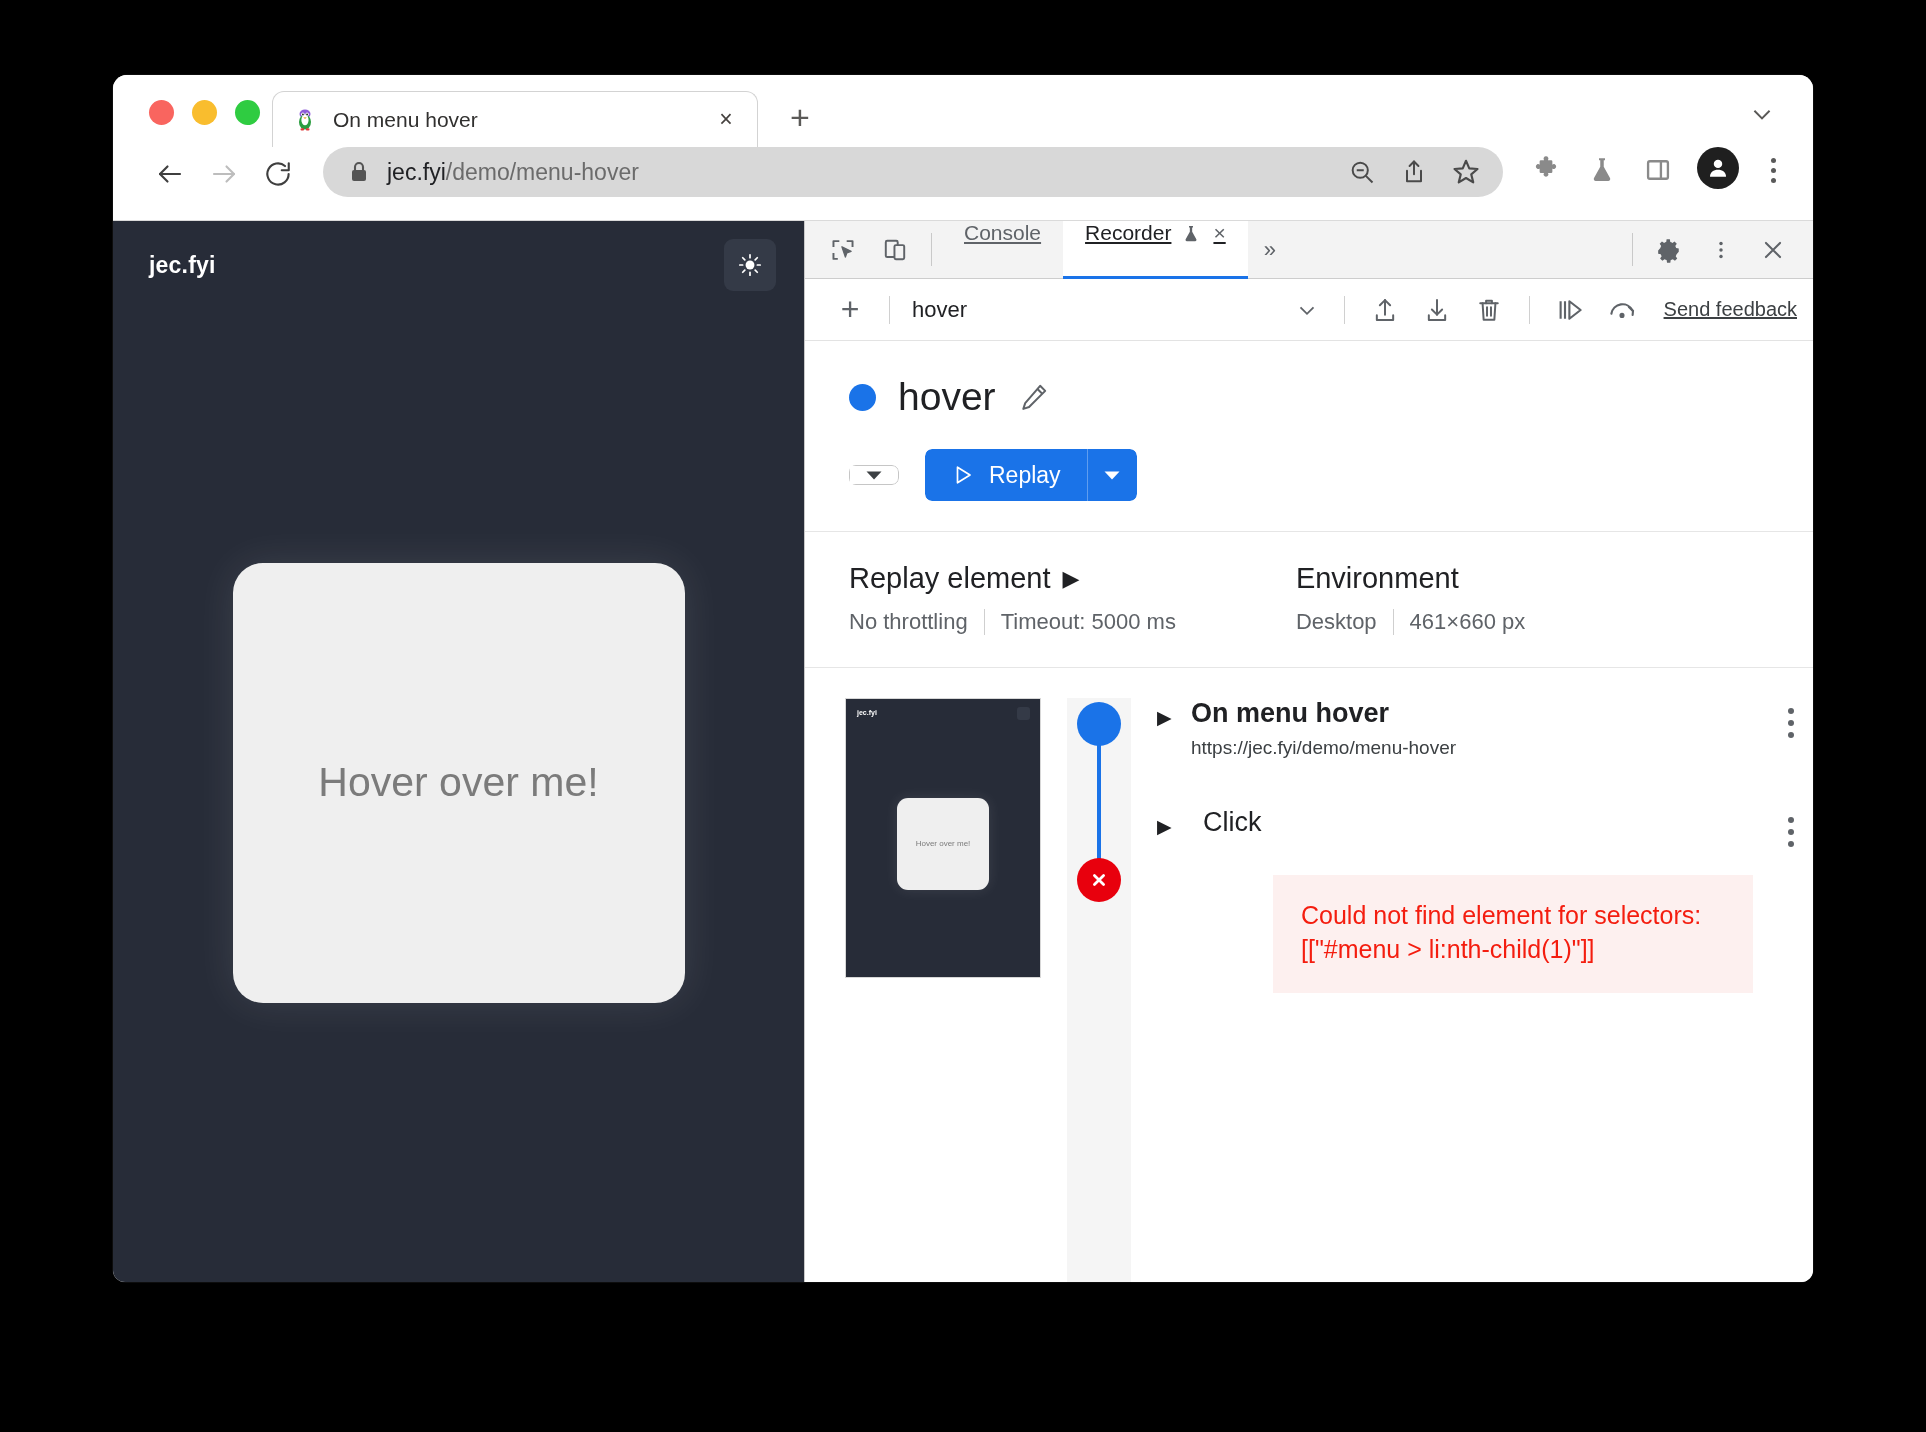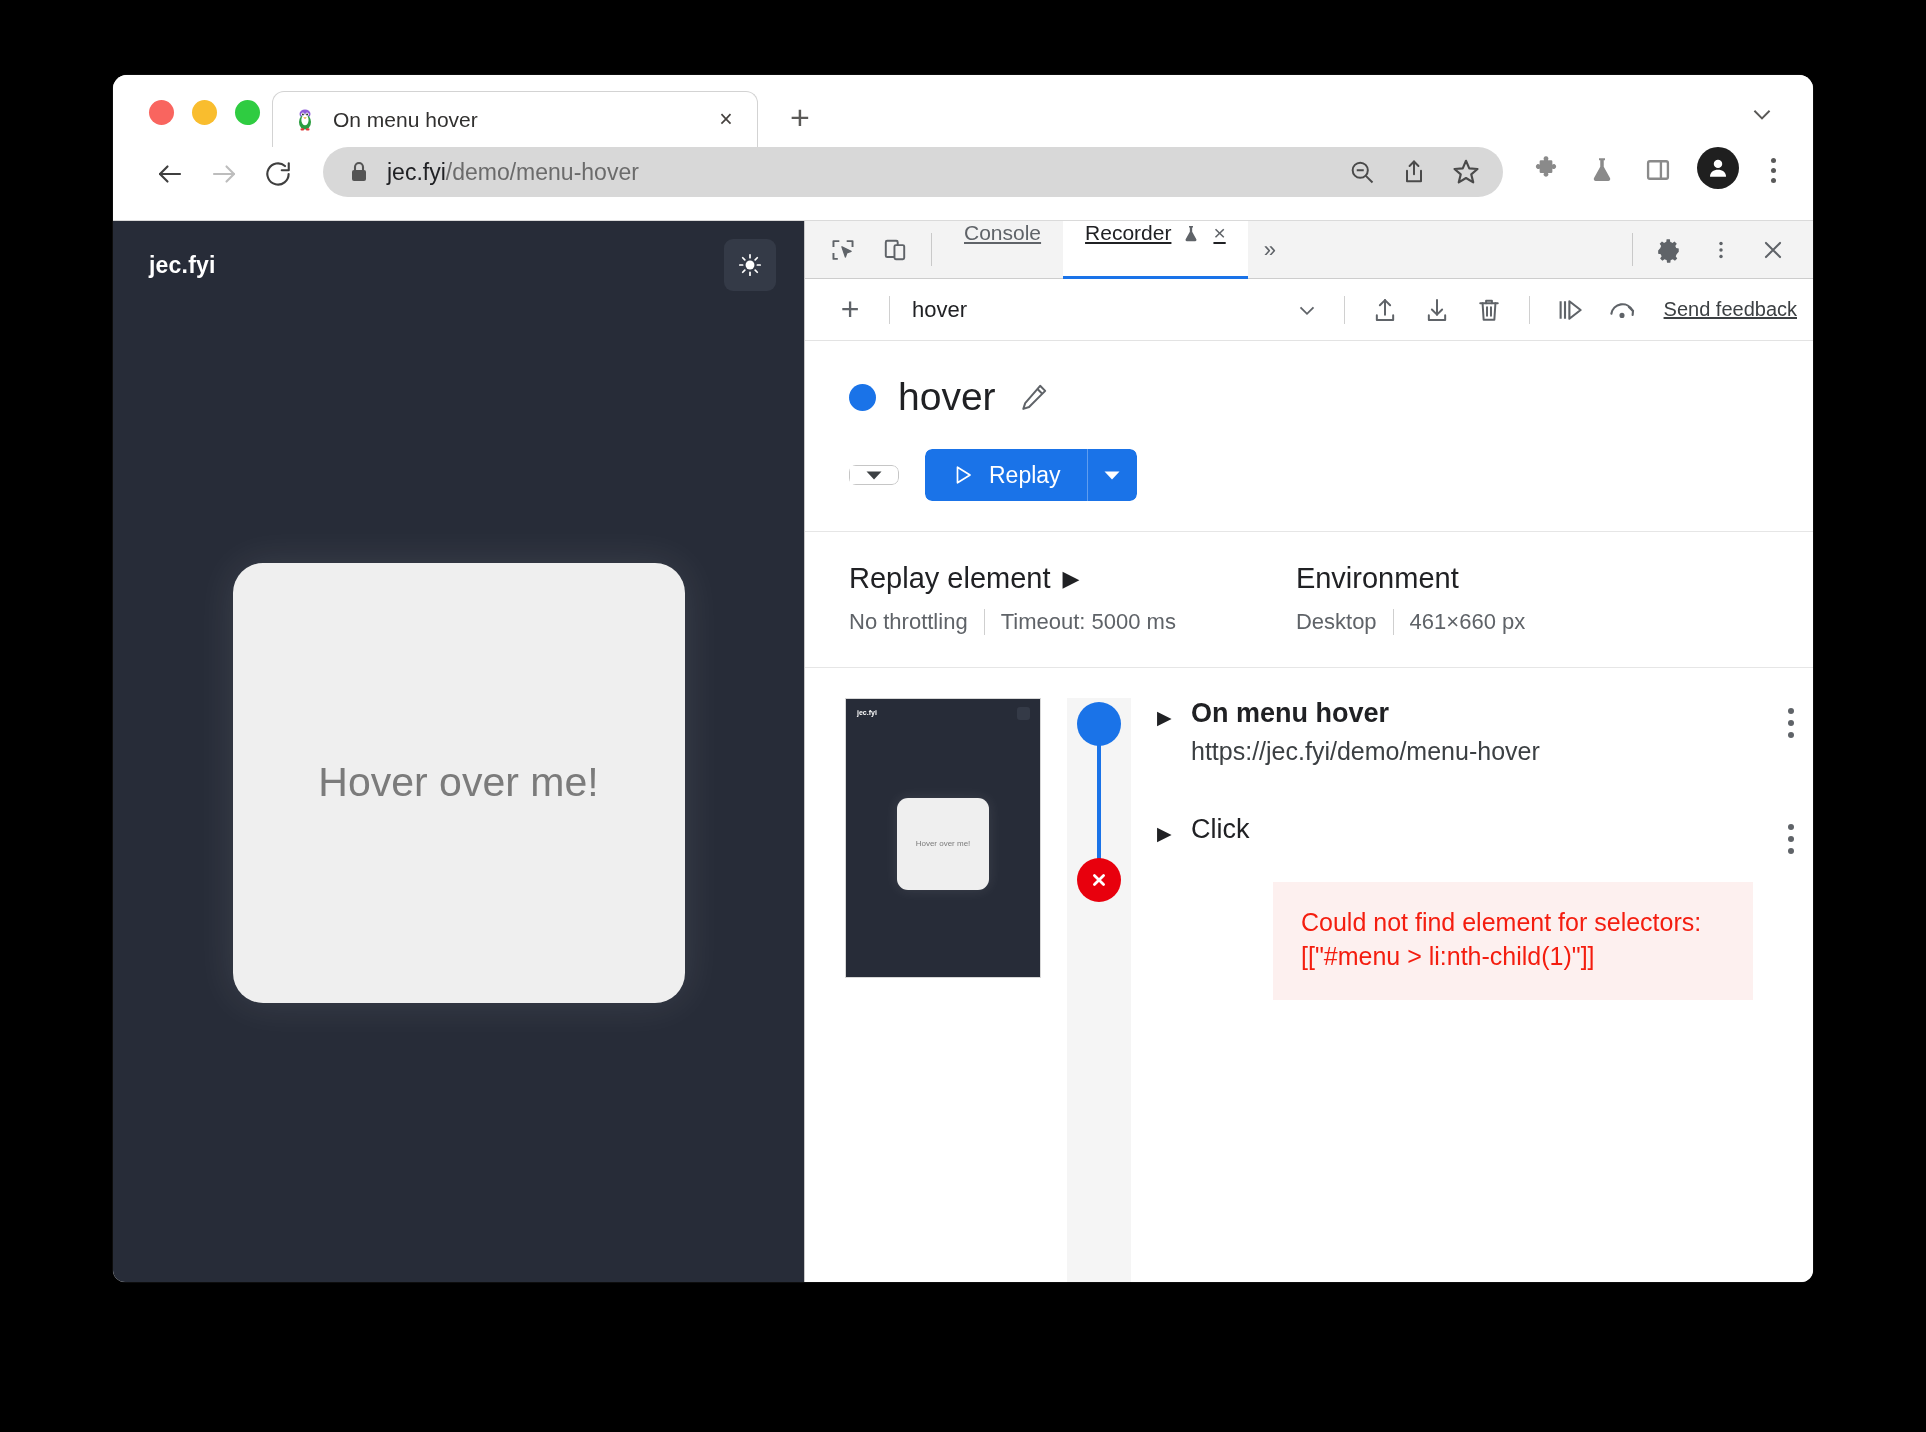--- a/index.html
+++ b/index.html
@@ -259,22 +259,22 @@
     display: flex; align-items: center; justify-content: center;
     color: #fff; font-size: 26px; font-weight: 700; line-height: 1;
   }
 
   .step-list { flex: 1; min-width: 0; padding-left: 26px; }
   .step { display: flex; align-items: flex-start; position: relative; }
   .step + .step { margin-top: 48px; }
   .step-caret { width: 34px; flex: 0 0 34px; padding-top: 8px; color: #202124; font-size: 19px; }
   .step-body { flex: 1; min-width: 0; }
   .step-name { font-size: 27px; color: #202124; font-weight: 700; }
-  .step-name.plain { font-weight: 400; }
-  .step-url { font-size: 25px; color: #3c4043; margin-top: 8px; }
+  .step-name.plain { font-weight: 400; margin-left: 12px; }
+  .step-url { font-size: 19px; color: #3c4043; margin-top: 8px; }
   .step-kebab { width: 44px; flex: 0 0 44px; display:flex; flex-direction:column; align-items:center; gap:6px; padding-top: 10px;}
   .step-kebab i { width: 6px; height: 6px; border-radius: 50%; background: #5f6368; }
 
   .error-box {
     margin: 28px 60px 0 116px;
     background: #fdf0ef;
     padding: 24px 28px 26px 28px;
     color: #f41d0f;
     font-size: 25px; line-height: 1.35;
   }

